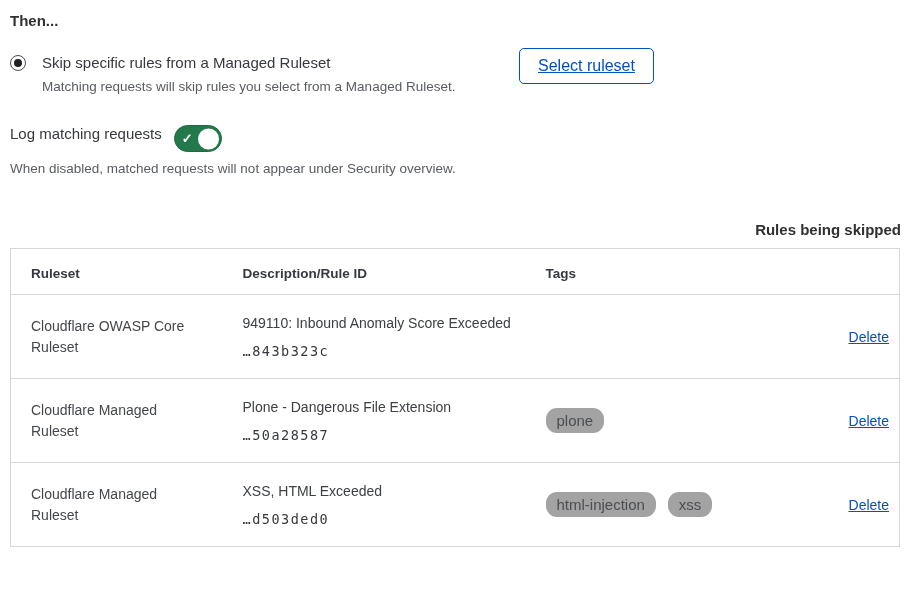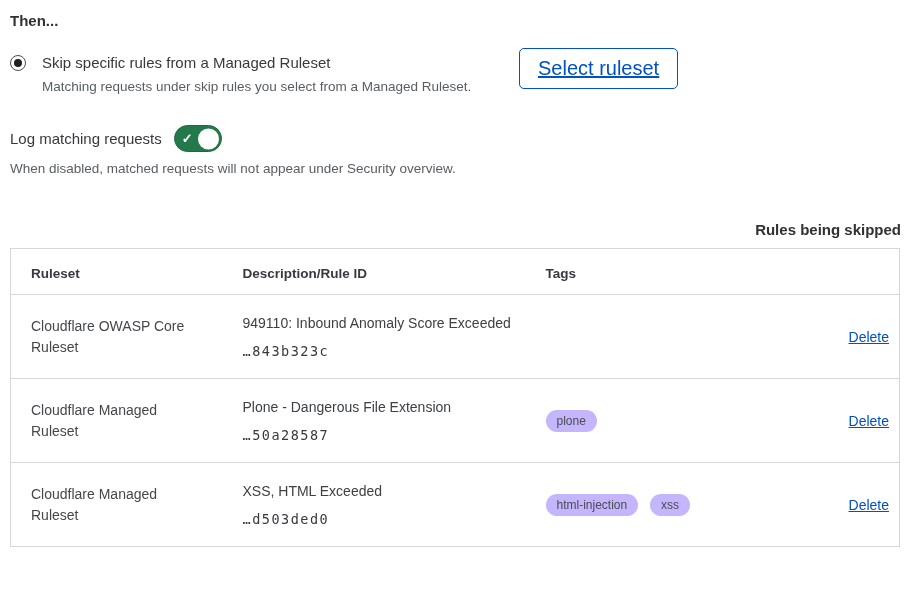--- a/index.html
+++ b/index.html
@@ -56,31 +56,31 @@
   }
   .select-ruleset-btn {
     position: absolute;
     left: 509px;
     top: -5px;
     background: #ffffff;
     border: 1px solid #0051c3;
     border-radius: 5px;
     padding: 8px 18px;
     font-family: "Liberation Sans", sans-serif;
-    font-size: 20px;
+    font-size: 16px;
     color: #0051c3;
     text-decoration: underline;
     cursor: pointer;
   }
 
   
   .log-row {
     margin-top: 29px;
     display: flex;
-    align-items: center;
+    align-items: flex-start;
   }
   .log-label { font-size: 15px; color: #36393f; }
   .toggle {
     margin-left: 12px;
     width: 48px; height: 27px;
     background: #24794a;
     border: 1.5px solid #1d6a40;
     border-radius: 14px;
     position: relative;
     cursor: pointer;
@@ -149,25 +149,25 @@
   .rule-desc    { line-height: 19px; color: #3d4045; }
   .rule-id {
     margin-top: 10px;
     font-family: "DejaVu Sans Mono", monospace;
     font-size: 13.5px;
     letter-spacing: 1.5px;
     color: #36393f;
   }
   .tag {
     display: inline-block;
-    background: #c4b5fd;
+    background: #a3a3a3;
     color: #4a4d52;
     border-radius: 11px;
     padding: 4px 11px;
-    font-size: 12px;
+    font-size: 15px;
     margin-right: 8px;
     white-space: nowrap;
   }
   td.action-cell { text-align: right; padding-right: 33px; }
   .delete-link {
     color: #0051c3;
     font-size: 14px;
     text-decoration: underline;
     cursor: pointer;
   }
@@ -179,21 +179,21 @@
 
   <div class="then-heading">Then...</div>
 
   <div class="options">
 
 
     <div class="option-row">
       <span class="radio checked"></span>
       <div class="option-text">
         <div class="option-label">Skip specific rules from a Managed Ruleset</div>
-        <div class="option-desc">Matching requests under skip rules you select from a Managed Ruleset.</div>
+        <div class="option-desc">Matching requests will skip rules you select from a Managed Ruleset.</div>
       </div>
       <button class="select-ruleset-btn">Select ruleset</button>
     </div>
 
   </div>
 
   <div class="log-row">
     <span class="log-label">Log matching requests</span>
     <span class="toggle">
       <span class="check">✓</span>

